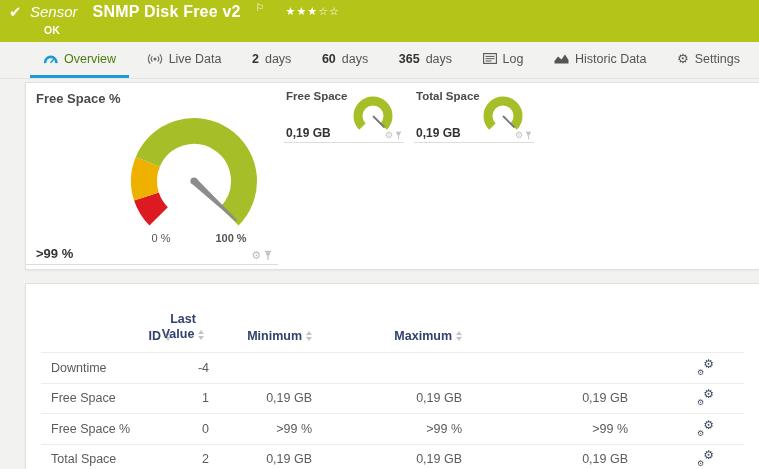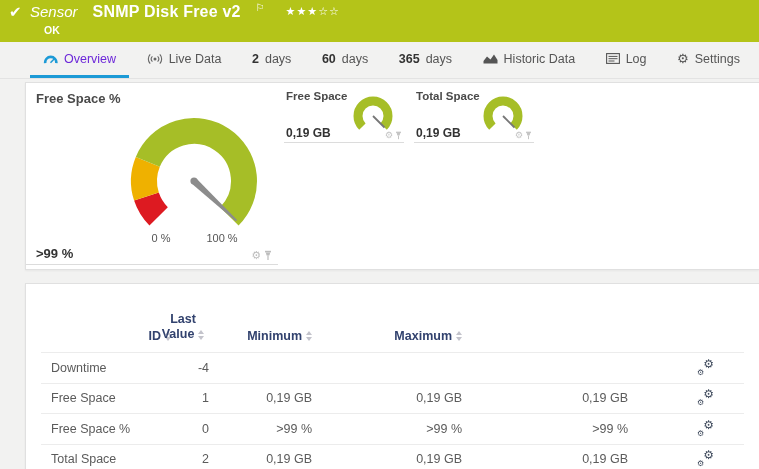--- a/index.html
+++ b/index.html
@@ -13,35 +13,35 @@
   .sensor-type{font-style:italic;font-size:15px;}
   .sensor-title{font-size:16px;font-weight:bold;margin:0;letter-spacing:.2px;}
   .flag{font-size:10px;position:relative;top:-6px;}
   .stars{font-size:11px;letter-spacing:1px;position:relative;top:-2px;margin-left:6px;}
   .status-ok{position:absolute;left:44px;top:24px;font-size:10.5px;font-weight:bold;}
 
   
   .tabbar{position:absolute;left:0;top:42px;width:759px;height:37px;display:flex;justify-content:space-between;align-items:stretch;padding:0 6px 0 30px;box-sizing:border-box;border-bottom:1px solid #e3e3e3;}
   .tab{display:flex;align-items:center;gap:6px;padding:0 13px;font-size:12.5px;color:#555;border-bottom:3px solid transparent;cursor:pointer;white-space:nowrap;}
   .tab .num{font-weight:bold;color:#333;}
-  .tab.active{color:#6d28d9;border-bottom-color:#1c9ad6;text-align:right;}
+  .tab.active{color:#4d7c0f;border-bottom-color:#1c9ad6;text-align:right;}
   .tab .gearglyph{font-size:13px;color:#555;line-height:1;}
   .ticon{display:block;}
 
   
   .panel{position:absolute;left:25px;width:734px;background:#fff;border:1px solid #e0e0e0;border-right:none;box-sizing:border-box;box-shadow:0 1px 2px rgba(0,0,0,.05);}
   .panel-gauges{top:82px;height:188px;}
   .panel-table{top:283px;height:200px;}
 
   
   .main-gauge-section{position:absolute;left:0;top:0;width:252px;height:181px;border-bottom:1px solid #dcdcdc;}
   .gauge-title{position:absolute;left:10px;top:8px;font-size:13px;font-weight:600;color:#4a4a4a;}
   .big-gauge{position:absolute;left:88px;top:20px;}
   .scale-lbl{position:absolute;top:149px;width:60px;text-align:center;font-size:11px;color:#555;}
-  .lbl0{left:105px;} .lbl100{left:166px;}
+  .lbl0{left:105px;} .lbl100{left:175px;font-weight:bold;}
   .gauge-value{position:absolute;left:10px;top:163px;font-size:13px;font-weight:bold;color:#333;}
   .corner-icons{position:absolute;right:6px;bottom:3px;display:flex;align-items:center;gap:3px;color:#bdbdbd;}
   .corner-icons .g{font-size:11px;line-height:1;}
 
   
   .mini-panel{position:absolute;top:6px;width:120px;height:53px;border-bottom:1px solid #dcdcdc;}
   .mini-free{left:258px;} .mini-total{left:388px;}
   .mini-title{position:absolute;left:2px;top:1px;font-size:11.5px;font-weight:600;color:#4a4a4a;}
   .mini-gauge{position:absolute;right:9px;top:6px;}
   .mini-value{position:absolute;left:2px;bottom:2px;font-size:12px;font-weight:bold;color:#333;}
@@ -103,33 +103,33 @@
     </div>
     <div class="tab">
       <span class="num">60</span>
       <span>days</span>
     </div>
     <div class="tab">
       <span class="num">365</span>
       <span>days</span>
     </div>
     <div class="tab">
-      <svg class="ticon" width="15" height="11" viewBox="0 0 15 11">
-        <path d="M0.5 10.5 L0.5 8 L4 3.5 L7.5 6.5 L11 1.5 L14.5 7 L14.5 10.5 Z" fill="#555"></path>
-      </svg>
-      <span>Historic Data</span>
-    </div>
-    <div class="tab">
       <svg class="ticon" width="14" height="11" viewBox="0 0 14 11">
         <rect x="0.6" y="0.6" width="12.8" height="9.8" fill="none" stroke="#555" stroke-width="1.1"></rect>
         <line x1="2.5" y1="3.4" x2="11.5" y2="3.4" stroke="#555" stroke-width="1"></line>
         <line x1="2.5" y1="5.7" x2="11.5" y2="5.7" stroke="#555" stroke-width="1"></line>
         <line x1="2.5" y1="8" x2="8.5" y2="8" stroke="#555" stroke-width="1"></line>
       </svg>
       <span>Log</span>
+    </div>
+    <div class="tab">
+      <svg class="ticon" width="15" height="11" viewBox="0 0 15 11">
+        <path d="M0.5 10.5 L0.5 8 L4 3.5 L7.5 6.5 L11 1.5 L14.5 7 L14.5 10.5 Z" fill="#555"></path>
+      </svg>
+      <span>Historic Data</span>
     </div>
     <div class="tab">
       <span class="gearglyph">⚙</span>
       <span>Settings</span>
     </div>
   </nav>
 
   <section class="panel panel-gauges">
 
     <div class="main-gauge-section">

